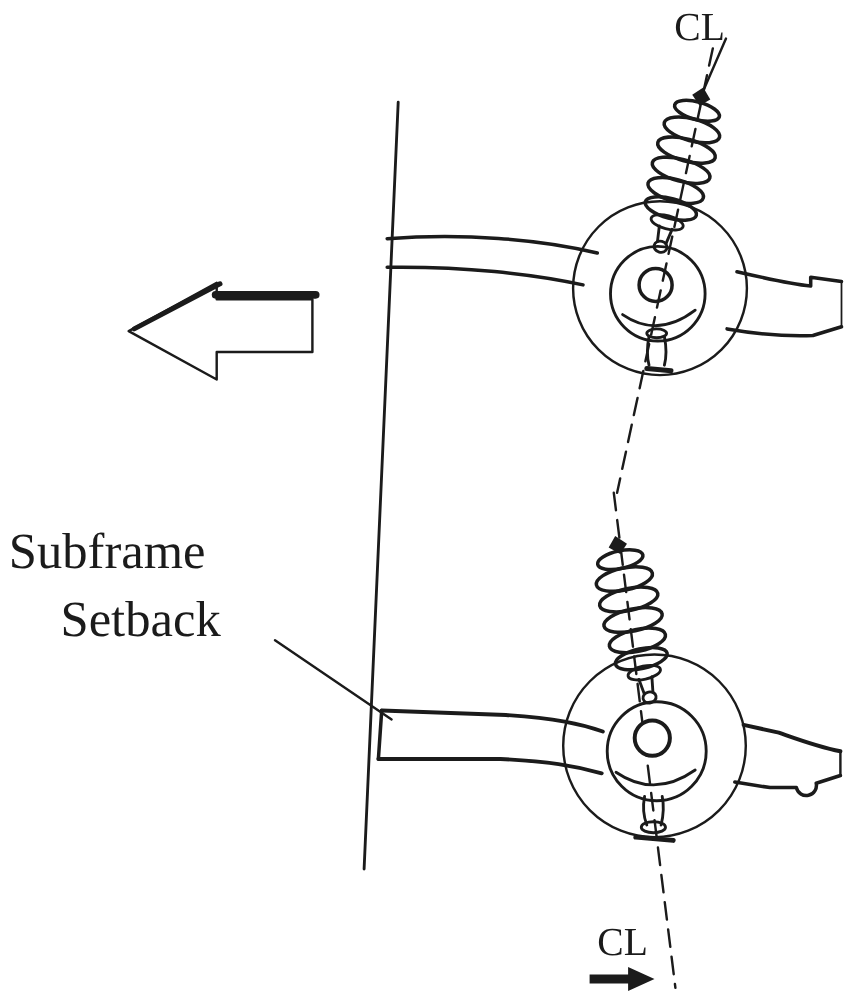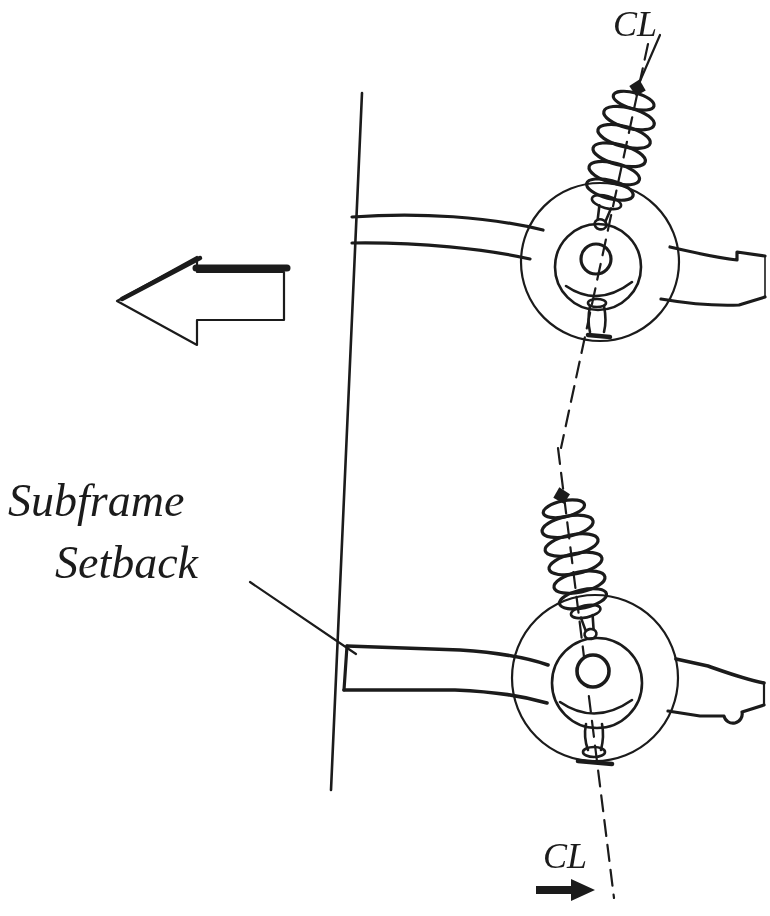--- a/index.html
+++ b/index.html
@@ -2,21 +2,20 @@
 <html style="--ink: #1b1b1b; --bg: #ffffff;"><head>
 <meta charset="utf-8">
 <style>
   html,body{margin:0;padding:0;background:#ffffff;}
   .canvas{
     position:relative;
     width:770px;height:909px;
     background:var(--bg,#ffffff);
     font-family:"Liberation Serif", serif;
     overflow:hidden;
-    font-style:italic;
   }
   svg{display:block;}
   .stroke{fill:none;stroke:var(--ink,#1b1b1b);stroke-linecap:round;stroke-linejoin:round;}
   .sw1{stroke-width:1.6;}
   .sw2{stroke-width:2.2;}
   .sw25{stroke-width:2.6;}
   .sw3{stroke-width:3.2;}
   .sw35{stroke-width:3.6;}
   .sw4{stroke-width:4.5;}
   .sw7{stroke-width:7;}

